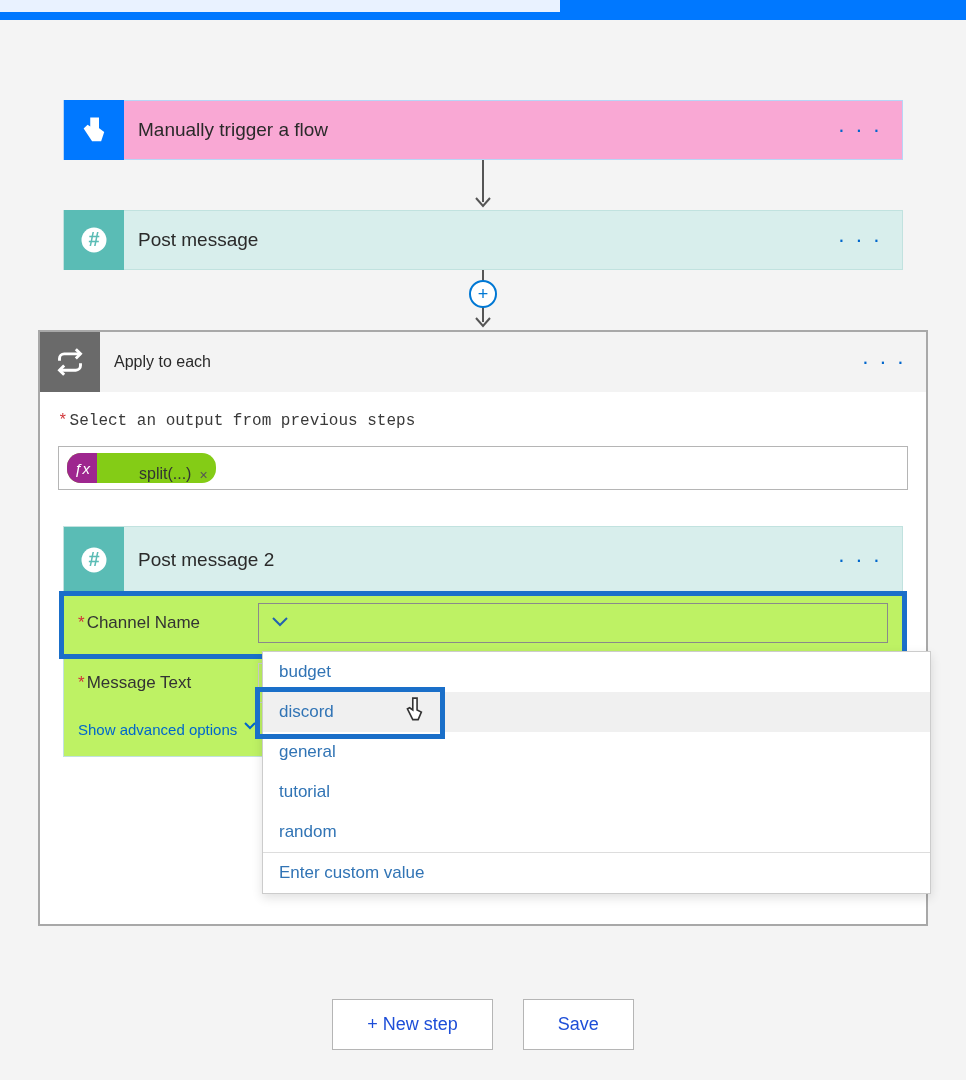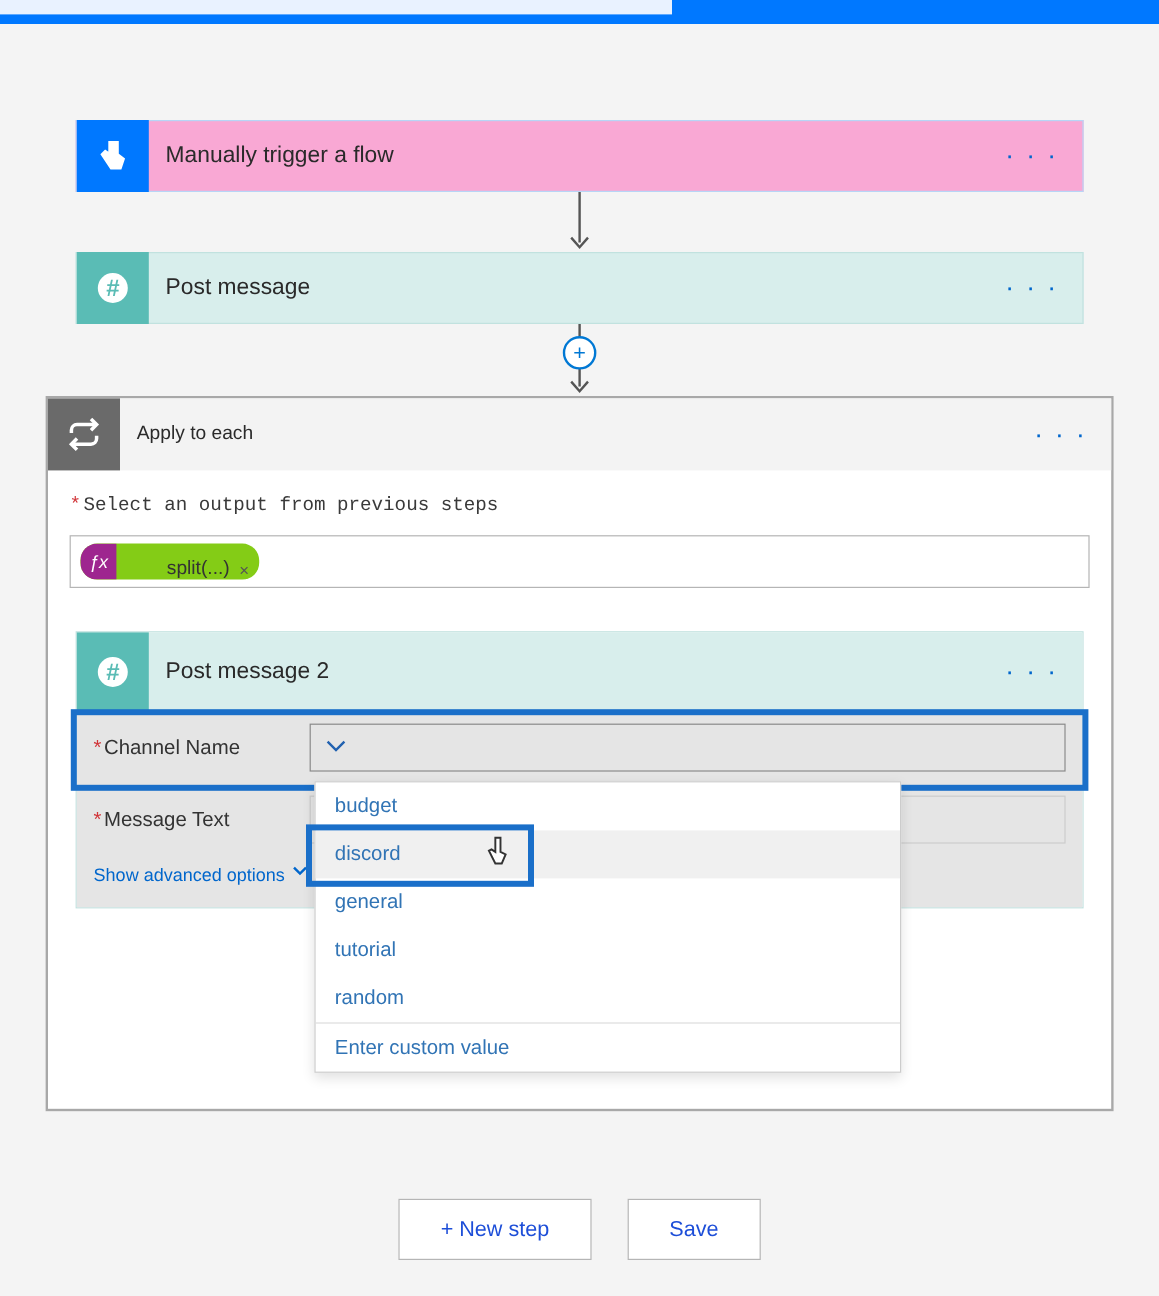--- a/index.html
+++ b/index.html
@@ -188,21 +188,21 @@
   margin: 0 auto;
   border: 1px solid #c1e2df;
 }
 .nested-header {
   background: #d8eeec;
   height: 66px;
   display: flex;
   align-items: center;
 }
 .nested-body {
-  background: #e5e5e5;
+  background: #bef264;
   padding: 0;
   position: relative;
 }
 .field-row {
   display: flex;
   align-items: center;
   padding: 10px 14px 10px 14px;
   gap: 10px;
 }
 .field-label {
@@ -244,21 +244,21 @@
   display: inline-flex;
   align-items: flex-start;
   gap: 6px;
   padding: 8px 14px 18px 14px;
 }
 .dropdown-panel {
   position: absolute;
   background: #fff;
   border: 1px solid #ccc;
   box-shadow: 0 4px 10px rgba(0,0,0,0.12);
-  width: 489px;
+  width: 669px;
   z-index: 5;
 }
 .dropdown-item {
   padding: 10px 16px;
   font-size: 17px;
   color: #3174b5;
   cursor: pointer;
 }
 .dropdown-item.hovered {
   background: #f0f0f0;

